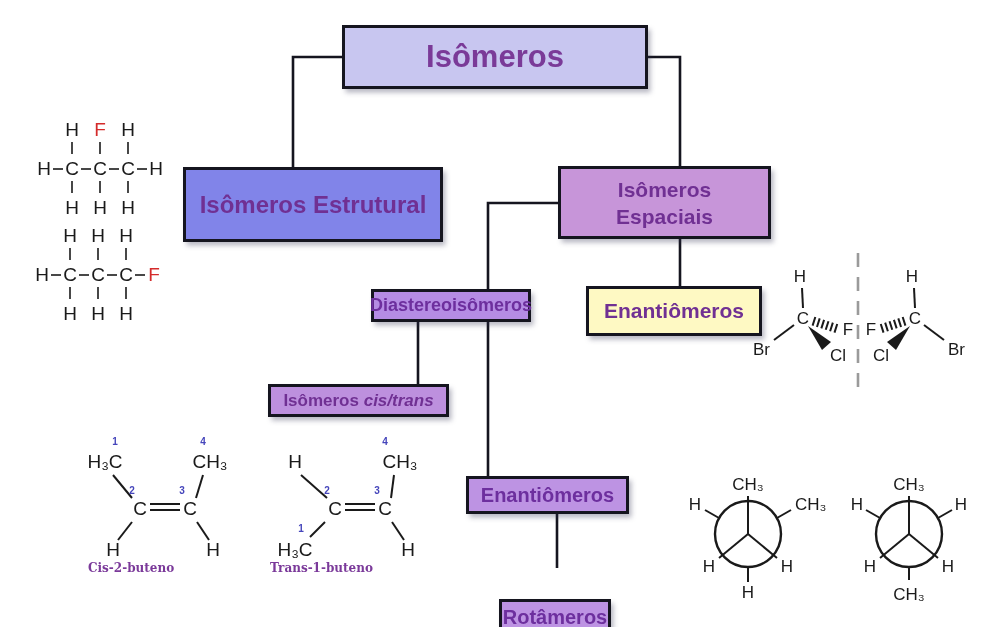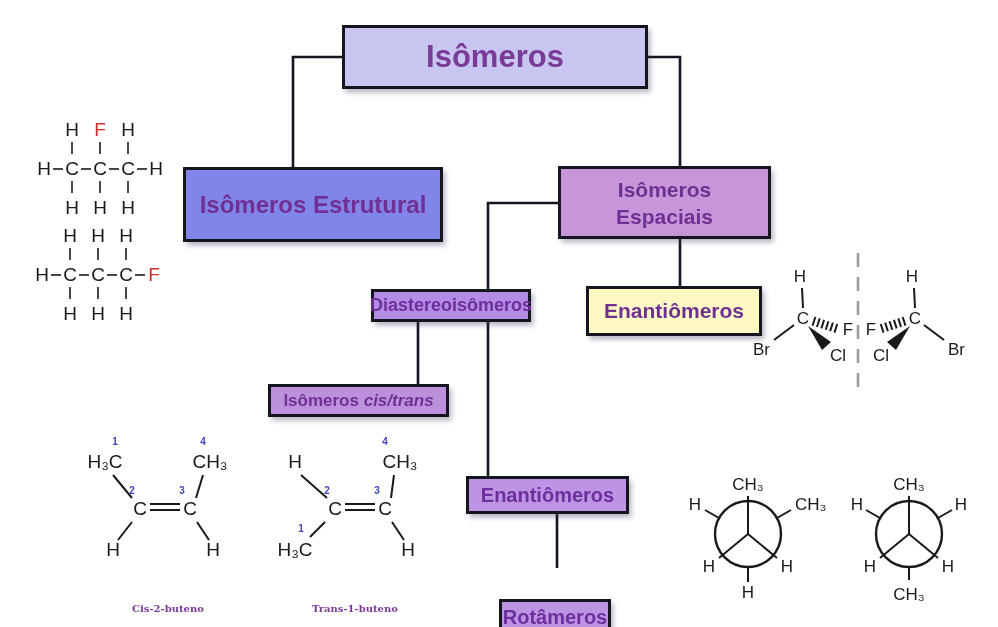--- a/index.html
+++ b/index.html
@@ -21,21 +21,21 @@
   .n-confor     {left:466px;top:476px;width:163px;height:38px;background:#bd93e3;font-size:20px;}
   .n-rota       {left:499px;top:599px;width:112px;height:37px;background:#bd93e3;font-size:20px;}
   .ital{font-style:italic;}
   .atom{font-size:19px;fill:#1a1a1a;font-family:"Liberation Sans",sans-serif;}
   .atom-sm{font-size:17px;fill:#1a1a1a;font-family:"Liberation Sans",sans-serif;}
   .red{fill:#d42b2b;}
   .bond{stroke:#1a1a1a;stroke-width:1.6;}
   .bond2{stroke:#1a1a1a;stroke-width:2;}
   .num{font-size:10px;font-weight:bold;fill:#4545bb;font-family:"Liberation Sans",sans-serif;}
   .caption{position:absolute;font-family:"DejaVu Serif","Liberation Serif",serif;font-weight:bold;
-           font-size:10px;color:#7b3a9a;text-align:center;margin-top:42px;}
+           font-size:12px;color:#7b3a9a;text-align:left;}
   .mid{text-anchor:middle;}
 </style>
 </head>
 <body>
 
 <div class="canvas">
 
   <svg class="connectors" style="left:0;top:0;" width="998" height="627" viewBox="0 0 998 627">
     <path d="M342 57 H293 V167" fill="none" stroke="#15151f" stroke-width="2.6"></path>
     <path d="M648 57 H680 V166" fill="none" stroke="#15151f" stroke-width="2.6"></path>

